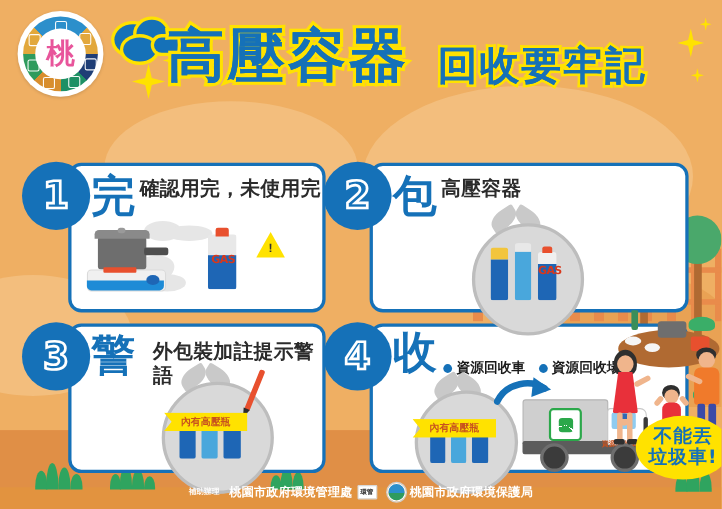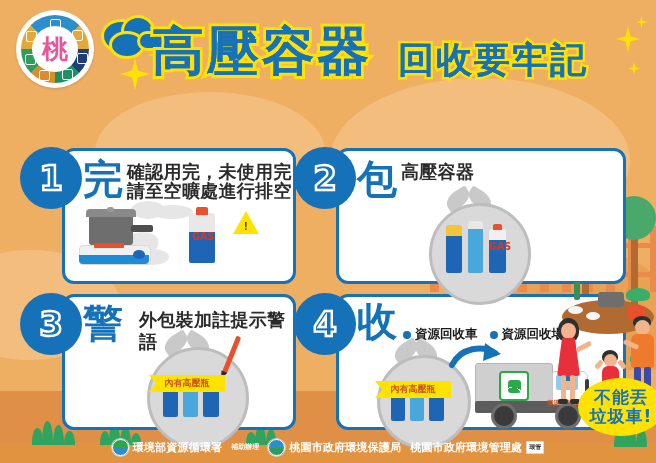--- a/index.html
+++ b/index.html
@@ -306,21 +306,20 @@
   <div class="title">
     <div class="title-main">高壓容器</div>
     <div class="title-main title-main-fg" style="-webkit-text-stroke:0;">高壓容器</div>
     <div class="title-sub">回收要牢記</div>
     <div class="title-sub title-sub-fg" style="-webkit-text-stroke:0;">回收要牢記</div>
   </div>
 
   <div class="card card-1">
     <div class="big-char" style="left:18px;top:8px;">完</div>
     <div class="desc desc-lg" style="left:62px;top:10px;">確認用完，未使用完</div>
-    <div class="desc desc-lg" style="left:62px;top:29px;">請至空曠處進行排空</div>
 
     <div class="ill" style="left:12px;top:52px;width:200px;height:72px;">
       <div class="steam" style="left:54px;top:-2px;width:34px;height:18px;"></div>
       <div class="steam" style="left:74px;top:2px;width:42px;height:14px;"></div>
       <div class="steam" style="left:40px;top:30px;width:42px;height:26px;transform:rotate(-16deg);"></div>
       <div class="steam" style="left:58px;top:46px;width:34px;height:16px;"></div>
 
       <div class="pot" style="left:12px;top:12px;width:44px;height:30px;"></div>
       <div class="pot-lid" style="left:9px;top:6px;width:50px;height:8px;"></div>
       <div class="pot" style="left:30px;top:4px;width:7px;height:5px;border-radius:3px;background:#9A9A9A;"></div>
@@ -464,28 +463,24 @@
         <div class="wheel" style="left:16px;top:44px;width:20px;height:20px;"></div>
         <div class="wheel" style="left:80px;top:44px;width:20px;height:20px;"></div>
       </div>
     </div>
   </div>
   <div class="badge badge-4">
     <span>4</span>
   </div>
 
   <div class="footer">
+    <div class="f-small">補助辦理</div>
     <div class="f-item">
-      <div class="f-logo"></div>
-      <div class="f-text">環境部資源循環署</div>
-    </div>
-    <div class="f-small">補助辦理</div>
+      <div class="f-text">桃園市政府環境管理處</div>
+      <div class="f-chip">環管</div>
+    </div>
     <div class="f-item">
       <div class="f-logo blue"></div>
       <div class="f-text">桃園市政府環境保護局</div>
     </div>
-    <div class="f-item">
-      <div class="f-text">桃園市政府環境管理處</div>
-      <div class="f-chip">環管</div>
-    </div>
   </div>
 
 </div>
 
 </body></html>

